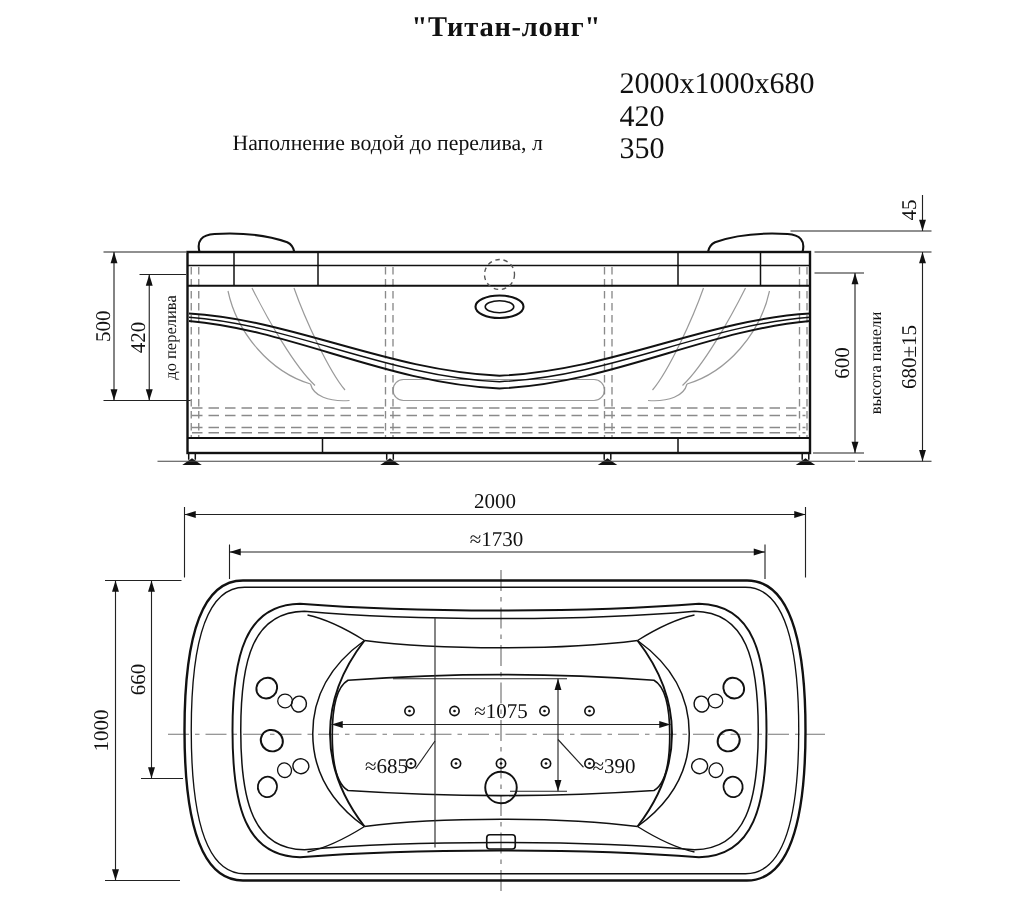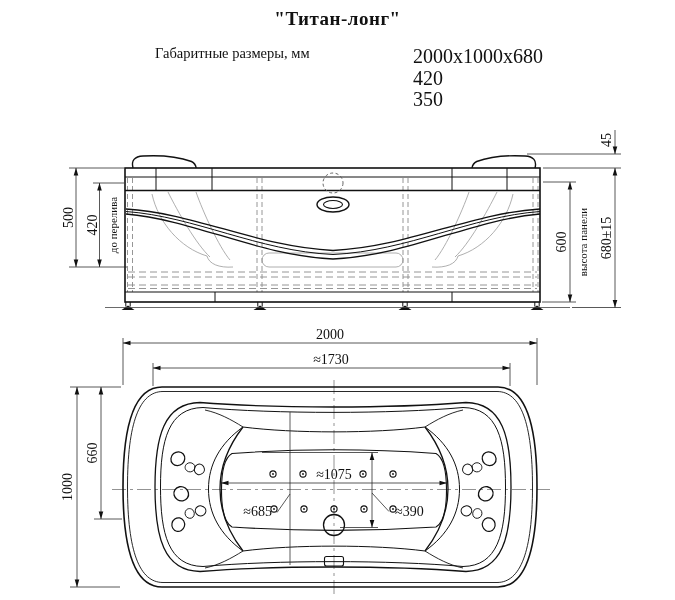--- a/index.html
+++ b/index.html
@@ -18,23 +18,23 @@
   .ghost{stroke:#9a9a9a;stroke-width:.8;fill:none;}
   .hid{stroke:#8a8a8a;stroke-width:.9;fill:none;}
   .arr{fill:#111;stroke:none;}
 </style>
 </head>
 <body>
 
 <div class="page">
   <div class="title">"Титан-лонг"</div>
 
-  <div class="spec-label r1">Габаритные размеры, мм</div>
   <div class="spec-value r1">2000x1000x680</div>
   <div class="spec-value r2">420</div>
+  <div class="spec-label r3">Наполнение водой до перелива, л</div>
   <div class="spec-value r3">350</div>
 
   <svg width="675" height="600" viewBox="0 0 675 600">
     <defs>
       <path id="peb" d="M-0.5,-6.8 C3,-7.3 6,-4.8 6.3,-1.2 C6.6,2.4 4.2,5.6 0.6,6.3 C-3,7 -6.4,4.6 -6.7,0.7 C-7,-3.2 -4,-6.3 -0.5,-6.8 Z"></path>
     </defs>
 
     <g>
 
       <g class="ghost">

